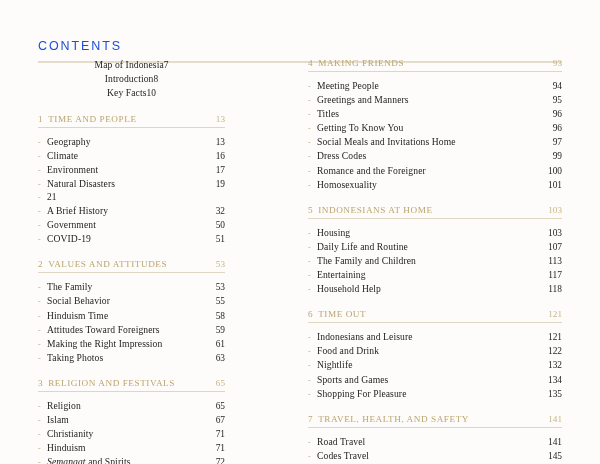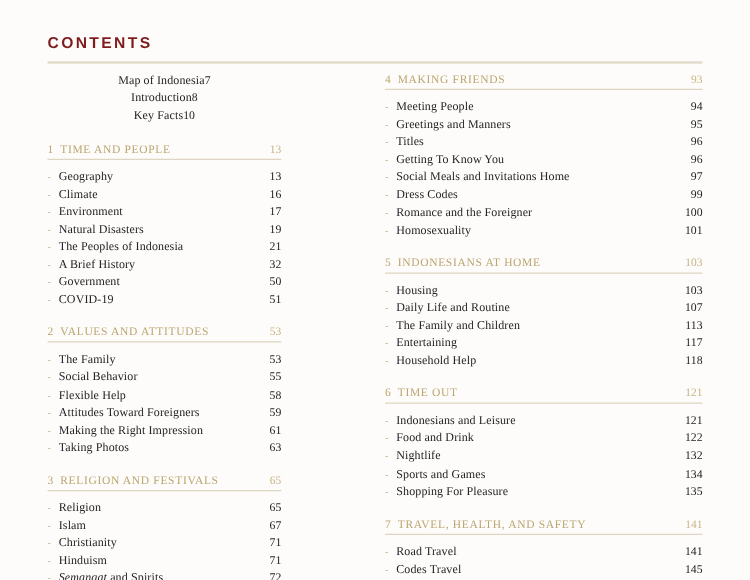--- a/index.html
+++ b/index.html
@@ -28,24 +28,24 @@
   .toc-header {
     position: absolute;
     left: 38px;
     top: 28px;
     width: 524px;
   }
   .toc-title {
     font-family: "Liberation Sans", sans-serif;
     font-size: 12.5px;
     letter-spacing: 1.9px;
-    color: #7f1d1d;
-    font-weight: 700;
+    color: #1d4ed8;
+    font-weight: 400;
     line-height: 1;
-    margin: 0 0 8px 0;
+    margin: 12px 0 8px 0;
     white-space: nowrap;
   }
   .header-rule {
     width: 100%;
     height: 2px;
     background: #e3dccd;
   }
 
   
   .columns {
@@ -217,21 +217,20 @@
                 <span class="item-label">Environment</span>
                 <span class="item-page">17</span>
               </li>
               <li class="item-row">
                 <span class="item-bullet">-</span>
                 <span class="item-label">Natural Disasters</span>
                 <span class="item-page">19</span>
               </li>
               <li class="item-row">
                 <span class="item-bullet">-</span>
-                <span class="item-label">The Peoples of Indonesia</span>
                 <span class="item-page">21</span>
               </li>
               <li class="item-row">
                 <span class="item-bullet">-</span>
                 <span class="item-label">A Brief History</span>
                 <span class="item-page">32</span>
               </li>
               <li class="item-row">
                 <span class="item-bullet">-</span>
                 <span class="item-label">Government</span>
@@ -258,21 +257,21 @@
                 <span class="item-label">The Family</span>
                 <span class="item-page">53</span>
               </li>
               <li class="item-row">
                 <span class="item-bullet">-</span>
                 <span class="item-label">Social Behavior</span>
                 <span class="item-page">55</span>
               </li>
               <li class="item-row">
                 <span class="item-bullet">-</span>
-                <span class="item-label">Flexible Help</span>
+                <span class="item-label">Hinduism Time</span>
                 <span class="item-page">58</span>
               </li>
               <li class="item-row">
                 <span class="item-bullet">-</span>
                 <span class="item-label">Attitudes Toward Foreigners</span>
                 <span class="item-page">59</span>
               </li>
               <li class="item-row">
                 <span class="item-bullet">-</span>
                 <span class="item-label">Making the Right Impression</span>

